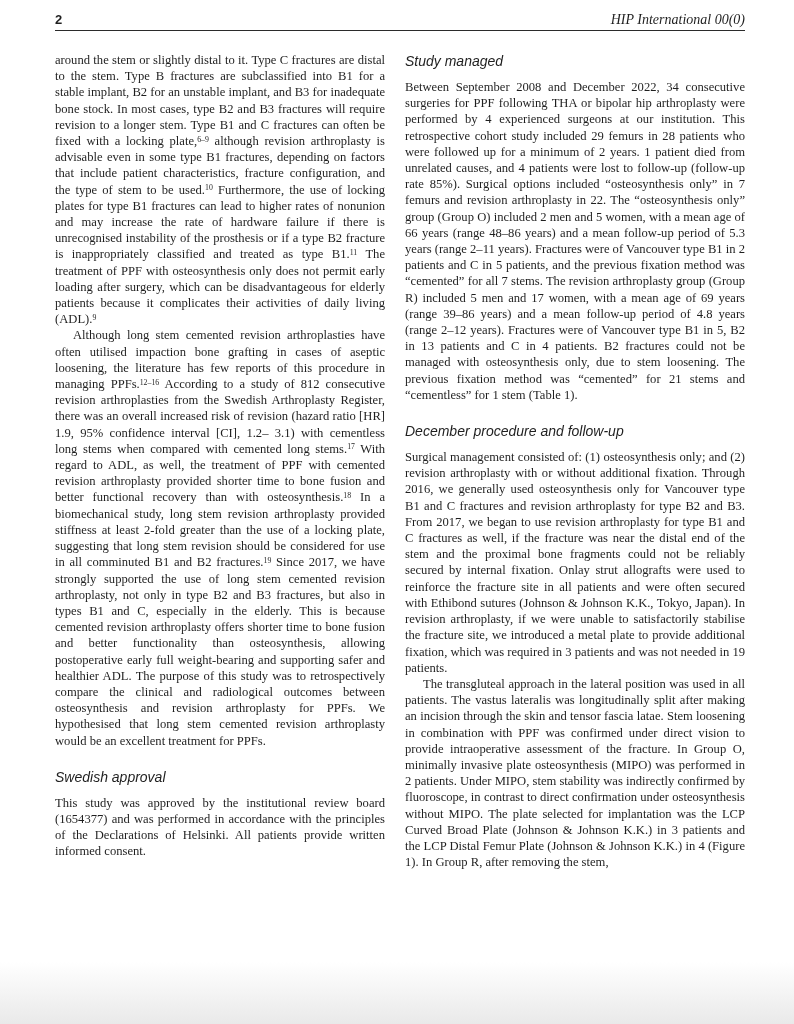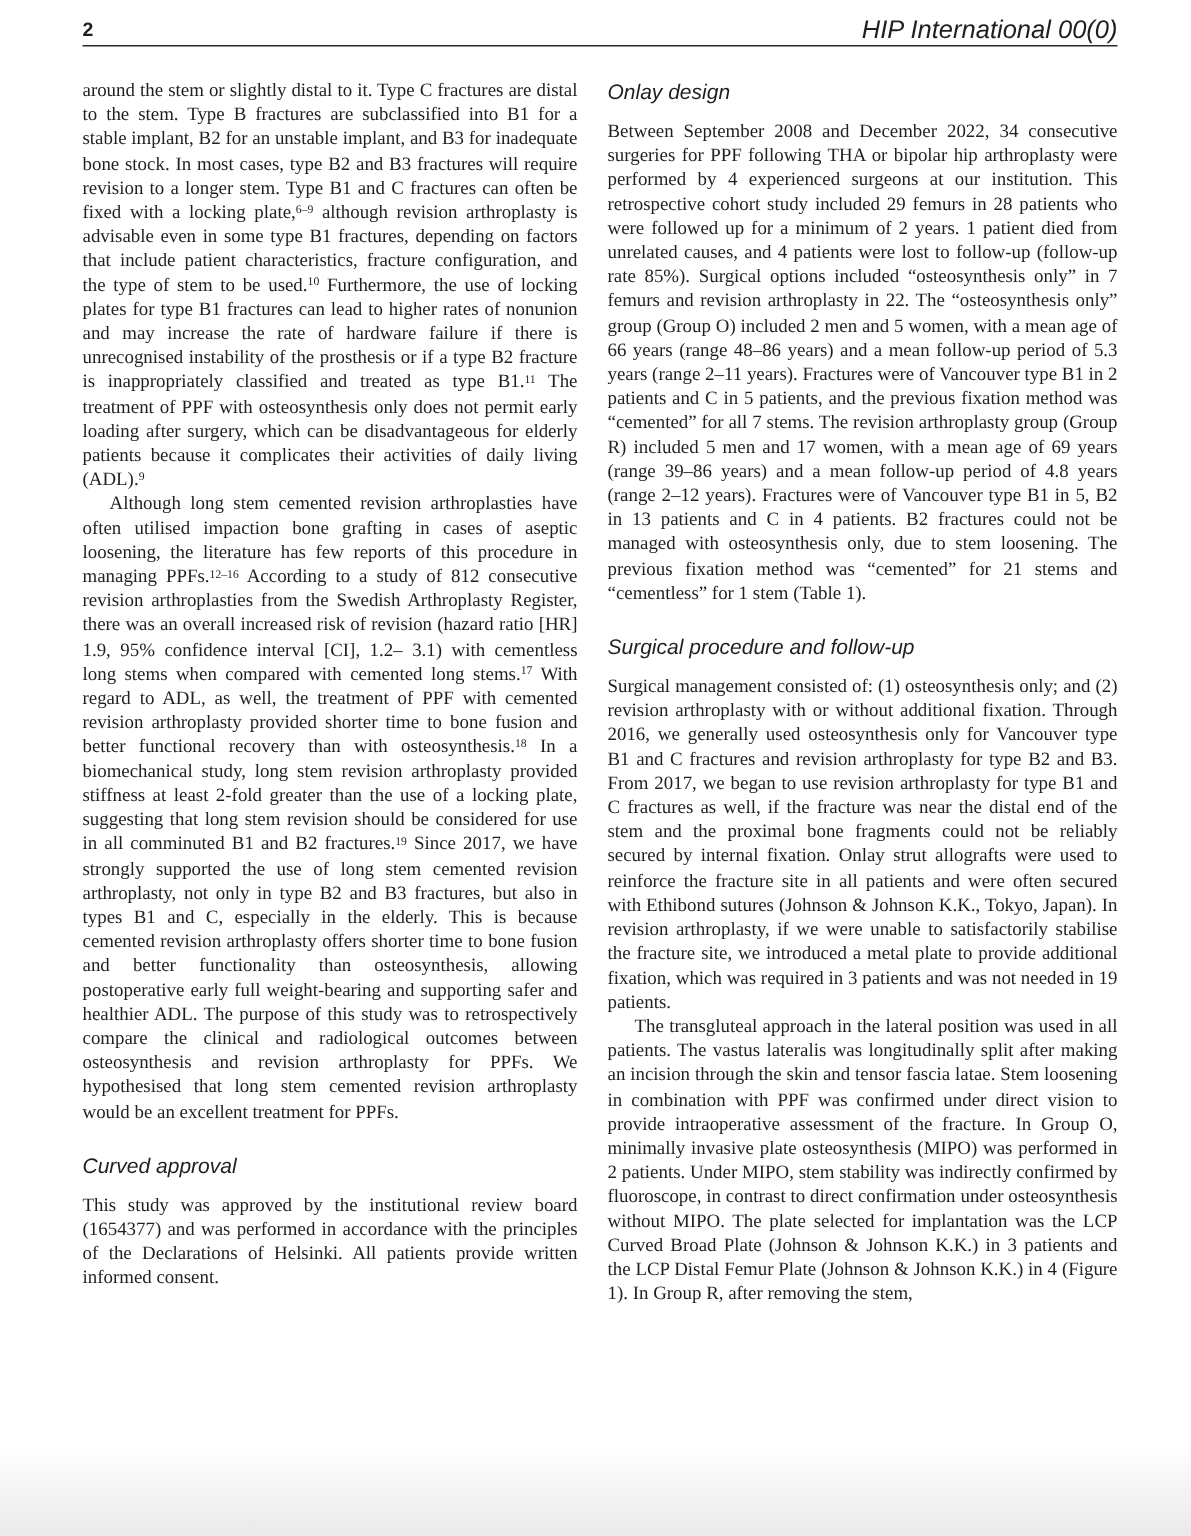--- a/index.html
+++ b/index.html
@@ -25,22 +25,23 @@
     border-bottom: 1.6px solid #2b2b2b;
     font-family: "Liberation Sans", sans-serif;
   }
   .page-num {
     font-weight: bold;
     font-size: 13px;
     line-height: 14px;
   }
   .journal-title {
     font-style: italic;
-    font-size: 17px;
+    font-size: 14px;
     line-height: 14px;
+    font-family: Liberation Serif, serif;
   }
   .columns {
     display: flex;
     gap: 20px;
     margin: 21px 49px 12px 55px;
   }
   .col-left  { width: 330px; }
   .col-right { width: 340px; }
   .body-para {
     margin: 0;
@@ -93,28 +94,28 @@
   <header class="page-header">
     <span class="page-num">2</span>
     <span class="journal-title">HIP International 00(0)</span>
   </header>
 
   <main class="columns">
 
     <section class="col col-left">
       <p class="body-para"><span>around the stem or slightly distal to it. Type C fractures are distal to the stem. Type B fractures are subclassified into B1 for a stable implant, B2 for an unstable implant, and B3 for inadequate bone stock. In most cases, type B2 and B3 fractures will require revision to a longer stem. Type B1 and C fractures can often be fixed with a locking plate,</span><sup>6–9</sup><span> although revision arthroplasty is advisable even in some type B1 fractures, depending on factors that include patient characteristics, fracture configuration, and the type of stem to be used.</span><sup>10</sup><span> Furthermore, the use of locking plates for type B1 fractures can lead to higher rates of nonunion and may increase the rate of hardware failure if there is unrecognised instability of the prosthesis or if a type B2 fracture is inappropriately classified and treated as type B1.</span><sup>11</sup><span> The treatment of PPF with osteosynthesis only does not permit early loading after surgery, which can be disadvantageous for elderly patients because it complicates their activities of daily living (ADL).</span><sup>9</sup></p>
       <p class="body-para indent"><span>Although long stem cemented revision arthroplasties have often utilised impaction bone grafting in cases of aseptic loosening, the literature has few reports of this procedure in managing PPFs.</span><sup>12–16</sup><span> According to a study of 812 consecutive revision arthroplasties from the Swedish Arthroplasty Register, there was an overall increased risk of revision (hazard ratio [HR] 1.9, 95% confidence interval [CI], 1.2– 3.1) with cementless long stems when compared with cemented long stems.</span><sup>17</sup><span> With regard to ADL, as well, the treatment of PPF with cemented revision arthroplasty provided shorter time to bone fusion and better functional recovery than with osteosynthesis.</span><sup>18</sup><span> In a biomechanical study, long stem revision arthroplasty provided stiffness at least 2-fold greater than the use of a locking plate, suggesting that long stem revision should be considered for use in all comminuted B1 and B2 fractures.</span><sup>19</sup><span> Since 2017, we have strongly supported the use of long stem cemented revision arthroplasty, not only in type B2 and B3 fractures, but also in types B1 and C, especially in the elderly. This is because cemented revision arthroplasty offers shorter time to bone fusion and better functionality than osteosynthesis, allowing postoperative early full weight-bearing and supporting safer and healthier ADL. The purpose of this study was to retrospectively compare the clinical and radiological outcomes between osteosynthesis and revision arthroplasty for PPFs. We hypothesised that long stem cemented revision arthroplasty would be an excellent treatment for PPFs.</span></p>
-      <h2 class="subsection-heading">Curved approval</h2>
+      <h2 class="subsection-heading">Swedish approval</h2>
       <p class="body-para">This study was approved by the institutional review board (1654377) and was performed in accordance with the principles of the Declarations of Helsinki. All patients provide written informed consent.</p>
     </section>
 
     <section class="col col-right">
-      <h2 class="subsection-heading first">Onlay design</h2>
+      <h2 class="subsection-heading first">Study managed</h2>
       <p class="body-para">Between September 2008 and December 2022, 34 consecutive surgeries for PPF following THA or bipolar hip arthroplasty were performed by 4 experienced surgeons at our institution. This retrospective cohort study included 29 femurs in 28 patients who were followed up for a minimum of 2 years. 1 patient died from unrelated causes, and 4 patients were lost to follow-up (follow-up rate 85%). Surgical options included “osteosynthesis only” in 7 femurs and revision arthroplasty in 22. The “osteosynthesis only” group (Group O) included 2 men and 5 women, with a mean age of 66 years (range 48–86 years) and a mean follow-up period of 5.3 years (range 2–11 years). Fractures were of Vancouver type B1 in 2 patients and C in 5 patients, and the previous fixation method was “cemented” for all 7 stems. The revision arthroplasty group (Group R) included 5 men and 17 women, with a mean age of 69 years (range 39–86 years) and a mean follow-up period of 4.8 years (range 2–12 years). Fractures were of Vancouver type B1 in 5, B2 in 13 patients and C in 4 patients. B2 fractures could not be managed with osteosynthesis only, due to stem loosening. The previous fixation method was “cemented” for 21 stems and “cementless” for 1 stem (Table 1).</p>
-      <h2 class="subsection-heading">Surgical procedure and follow-up</h2>
+      <h2 class="subsection-heading">December procedure and follow-up</h2>
       <p class="body-para">Surgical management consisted of: (1) osteosynthesis only; and (2) revision arthroplasty with or without additional fixation. Through 2016, we generally used osteosynthesis only for Vancouver type B1 and C fractures and revision arthroplasty for type B2 and B3. From 2017, we began to use revision arthroplasty for type B1 and C fractures as well, if the fracture was near the distal end of the stem and the proximal bone fragments could not be reliably secured by internal fixation. Onlay strut allografts were used to reinforce the fracture site in all patients and were often secured with Ethibond sutures (Johnson &amp; Johnson K.K., Tokyo, Japan). In revision arthroplasty, if we were unable to satisfactorily stabilise the fracture site, we introduced a metal plate to provide additional fixation, which was required in 3 patients and was not needed in 19 patients.</p>
       <p class="body-para indent">The transgluteal approach in the lateral position was used in all patients. The vastus lateralis was longitudinally split after making an incision through the skin and tensor fascia latae. Stem loosening in combination with PPF was confirmed under direct vision to provide intraoperative assessment of the fracture. In Group O, minimally invasive plate osteosynthesis (MIPO) was performed in 2 patients. Under MIPO, stem stability was indirectly confirmed by fluoroscope, in contrast to direct confirmation under osteosynthesis without MIPO. The plate selected for implantation was the LCP Curved Broad Plate (Johnson &amp; Johnson K.K.) in 3 patients and the LCP Distal Femur Plate (Johnson &amp; Johnson K.K.) in 4 (Figure 1). In Group R, after removing the stem,</p>
     </section>
 
   </main>
 
   <div class="page-bottom-fade"></div>
 
 </div>
 

